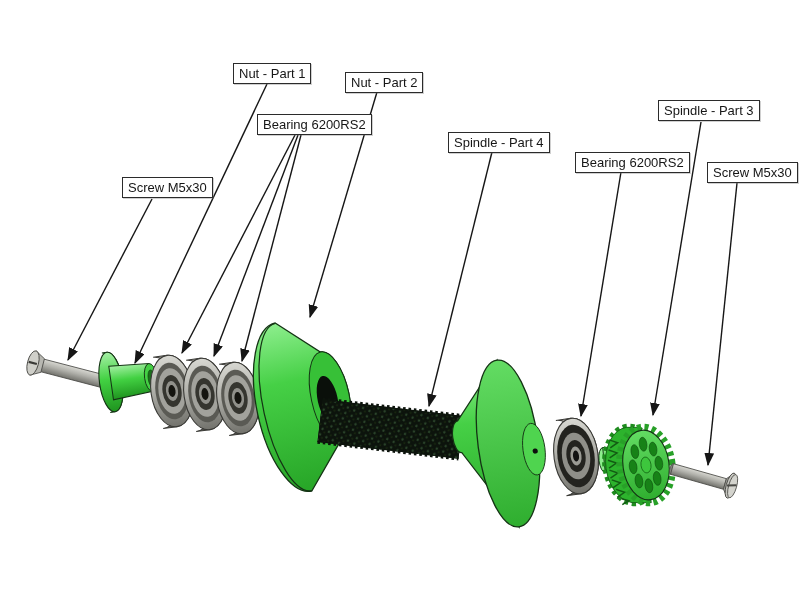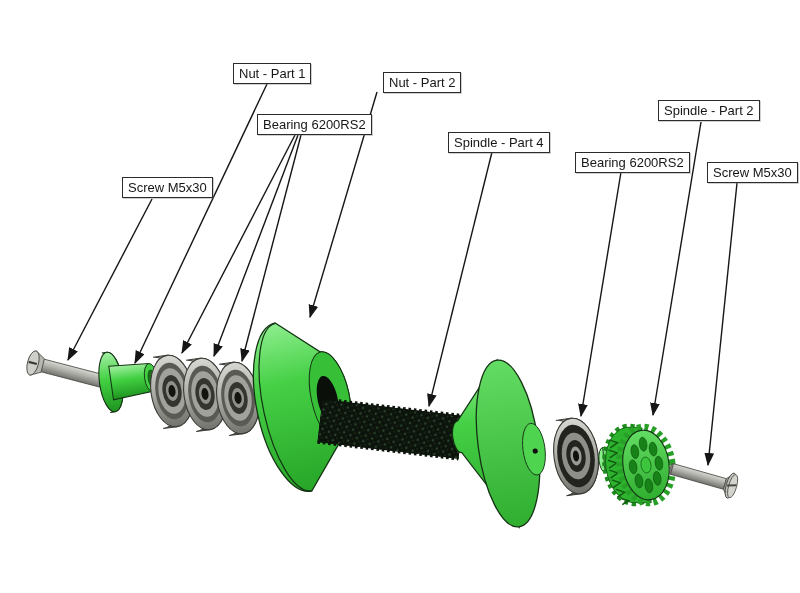--- a/index.html
+++ b/index.html
@@ -192,19 +192,19 @@
       <line x1="492" y1="152" x2="429" y2="406" marker-end="url(#arrow)"></line>
       <line x1="621" y1="172" x2="581" y2="416" marker-end="url(#arrow)"></line>
       <line x1="701" y1="122" x2="653" y2="415" marker-end="url(#arrow)"></line>
       <line x1="737" y1="183" x2="708" y2="465" marker-end="url(#arrow)"></line>
     </g>
   </svg>
 
   <div class="part-label" style="left:122px;top:177px;">Screw M5x30</div>
   <div class="part-label" style="left:233px;top:63px;">Nut - Part 1</div>
   <div class="part-label" style="left:257px;top:114px;">Bearing 6200RS2</div>
-  <div class="part-label" style="left:345px;top:72px;margin-left:38px;">Nut - Part 2</div>
+  <div class="part-label" style="left:345px;top:72px;">Nut - Part 2</div>
   <div class="part-label" style="left:448px;top:132px;">Spindle - Part 4</div>
   <div class="part-label" style="left:575px;top:152px;">Bearing 6200RS2</div>
-  <div class="part-label" style="left:658px;top:100px;">Spindle - Part 2</div>
+  <div class="part-label" style="left:658px;top:100px;">Spindle - Part 3</div>
   <div class="part-label" style="left:707px;top:162px;">Screw M5x30</div>
 
 </div>
 
 </body></html>

